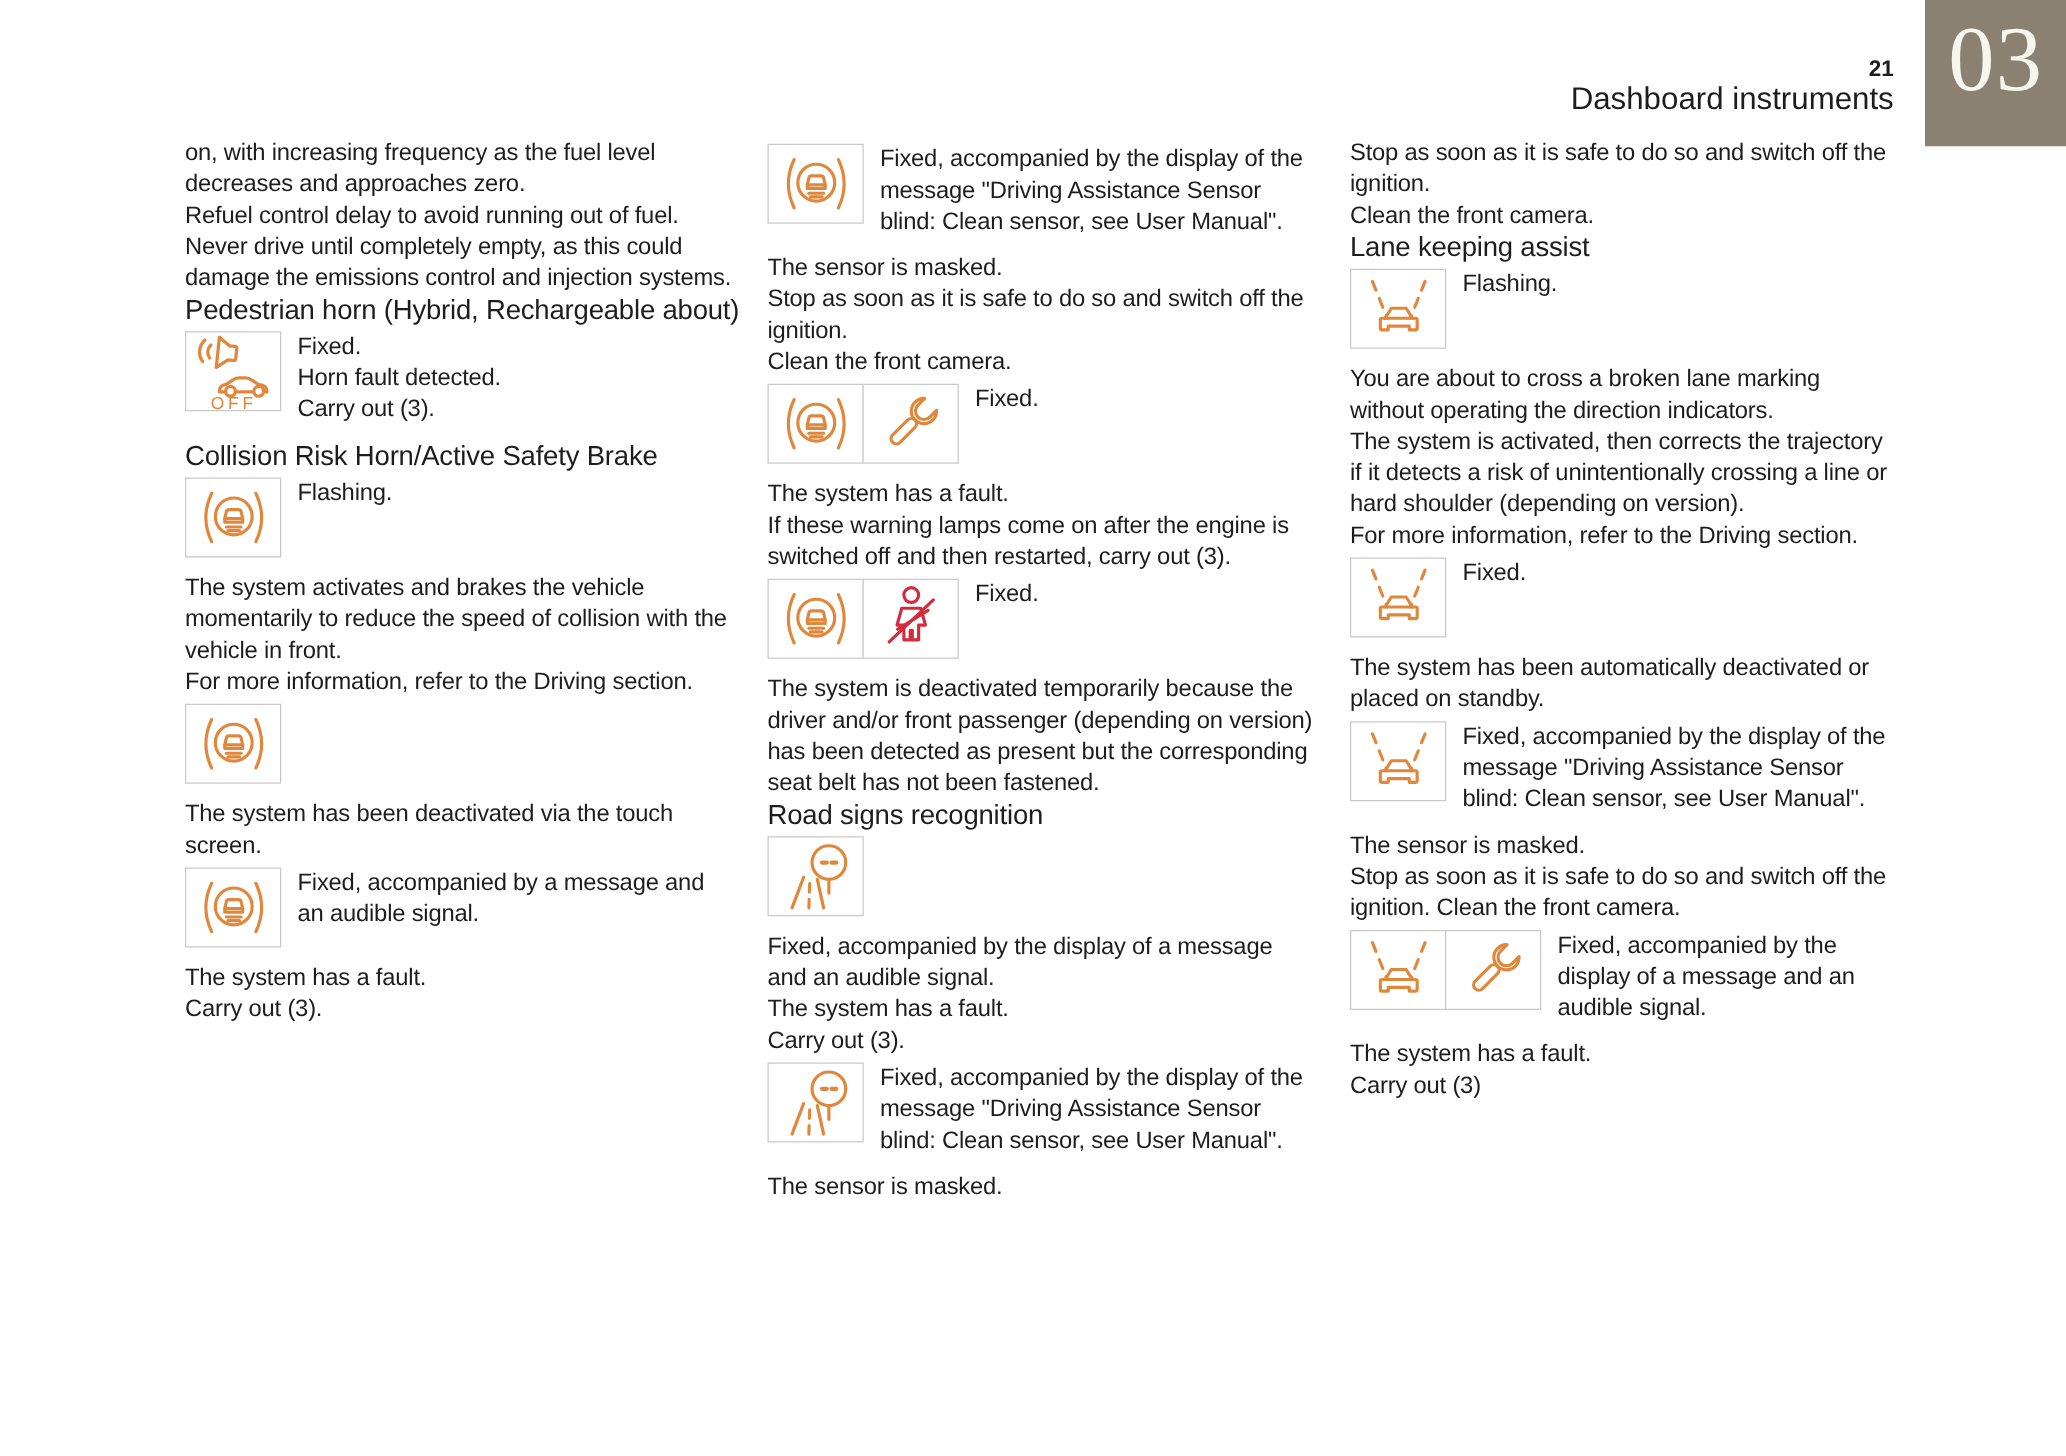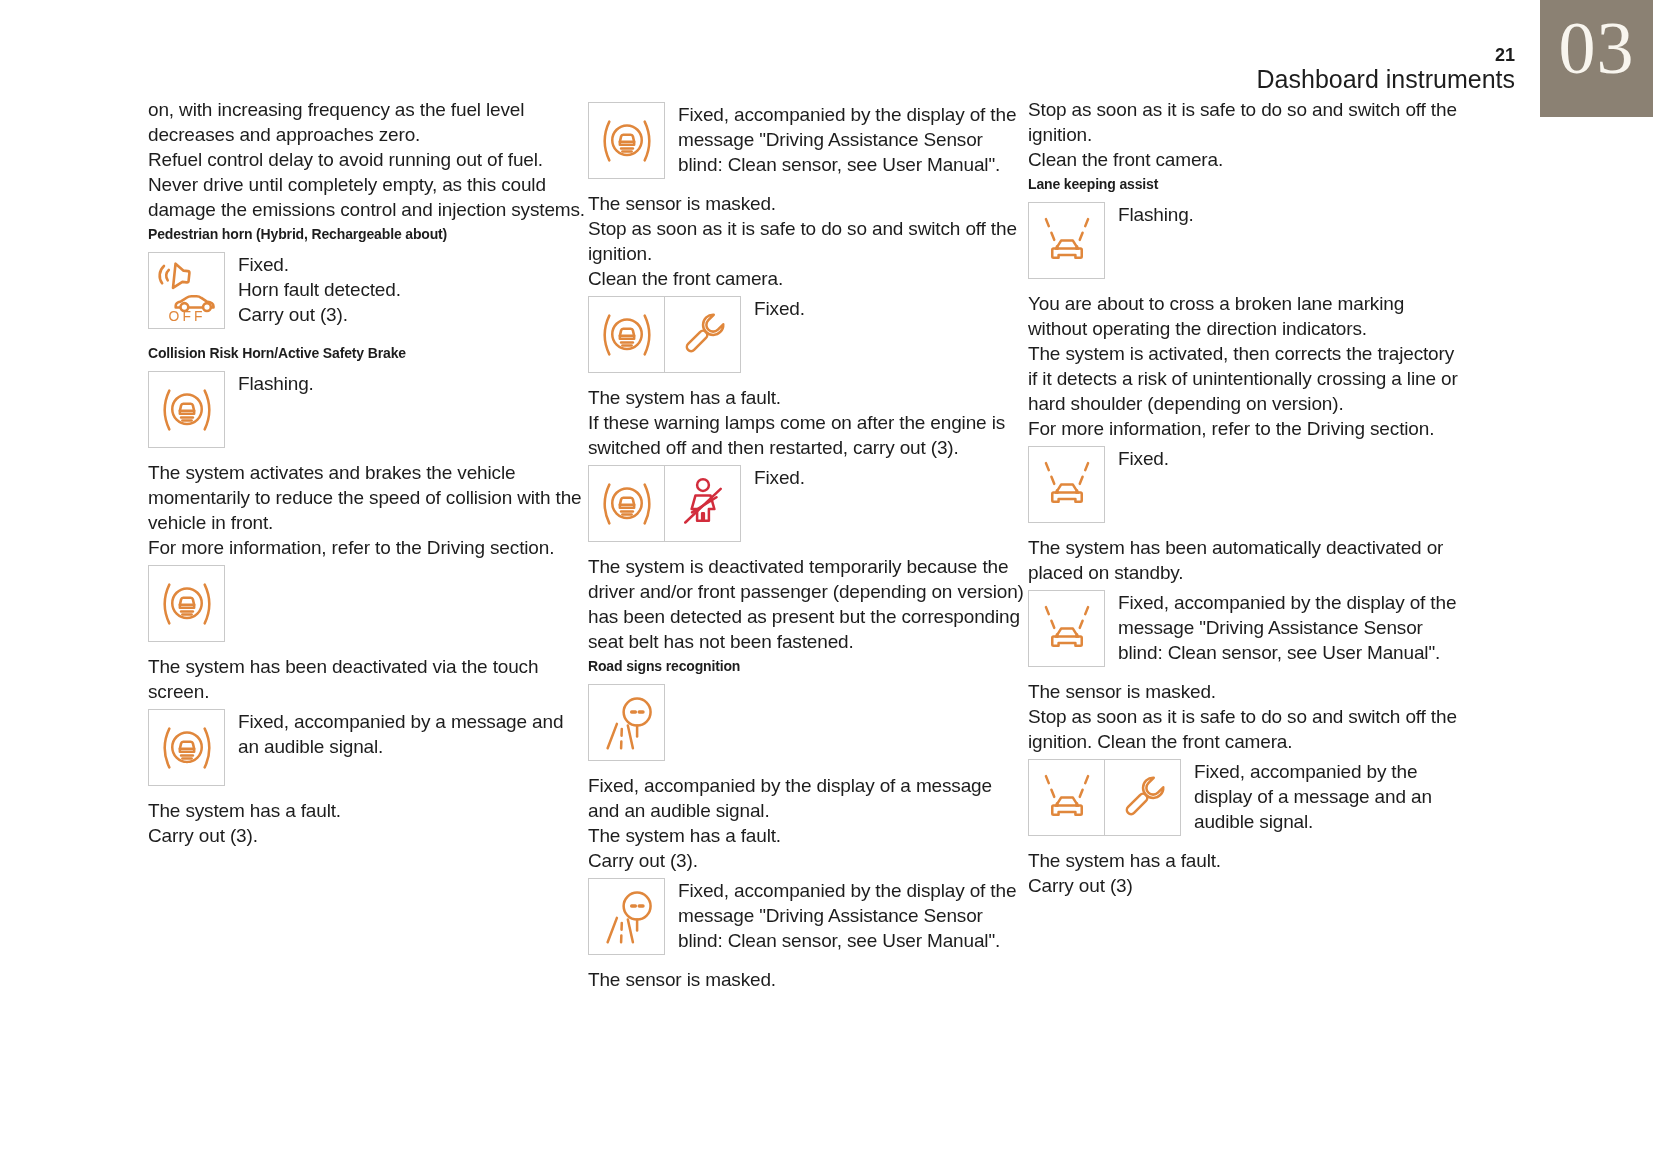--- a/index.html
+++ b/index.html
@@ -24,29 +24,29 @@
   }
   .header-meta {
     position:absolute; top:44px; right:138px;
     text-align:right;
   }
   .page-num { font-size:18px; font-weight:bold; line-height:22px; }
   .section-title { font-size:25px; line-height:26px; }
 
   
   .columns {
-    position:absolute; left:148px; top:97px;
-    display:flex; 
+    position:absolute; left:148px; top:110px;
+    display:flex; gap:26px;
   }
   .col { width:440px; flex:0 0 440px; font-size:19px; line-height:25px; letter-spacing:-0.15px; }
   .col p { margin:0; }
-  .col h3 { font-size:14px; line-height:25px; font-weight:bold; white-space:nowrap; }
+  .col h3 { font-size:22px; line-height:25px; font-weight:normal; white-space:nowrap; }
   .iconrow { display:flex; align-items:flex-start; margin:5px 0 12px; }
   .iconbox {
-    width:77px; height:77px; flex:0 0 77px;
+    width:77px; height:64px; flex:0 0 77px;
     border:1px solid var(--border,#c9c9c9);
     background:#fff;
     display:flex; align-items:center; justify-content:center;
   }
   .iconbox + .iconbox { margin-left:-1px; }
   .irtext { margin-left:13px; white-space:pre-line; }
   b { font-weight:normal; }
 </style>
 </head>
 <body>

